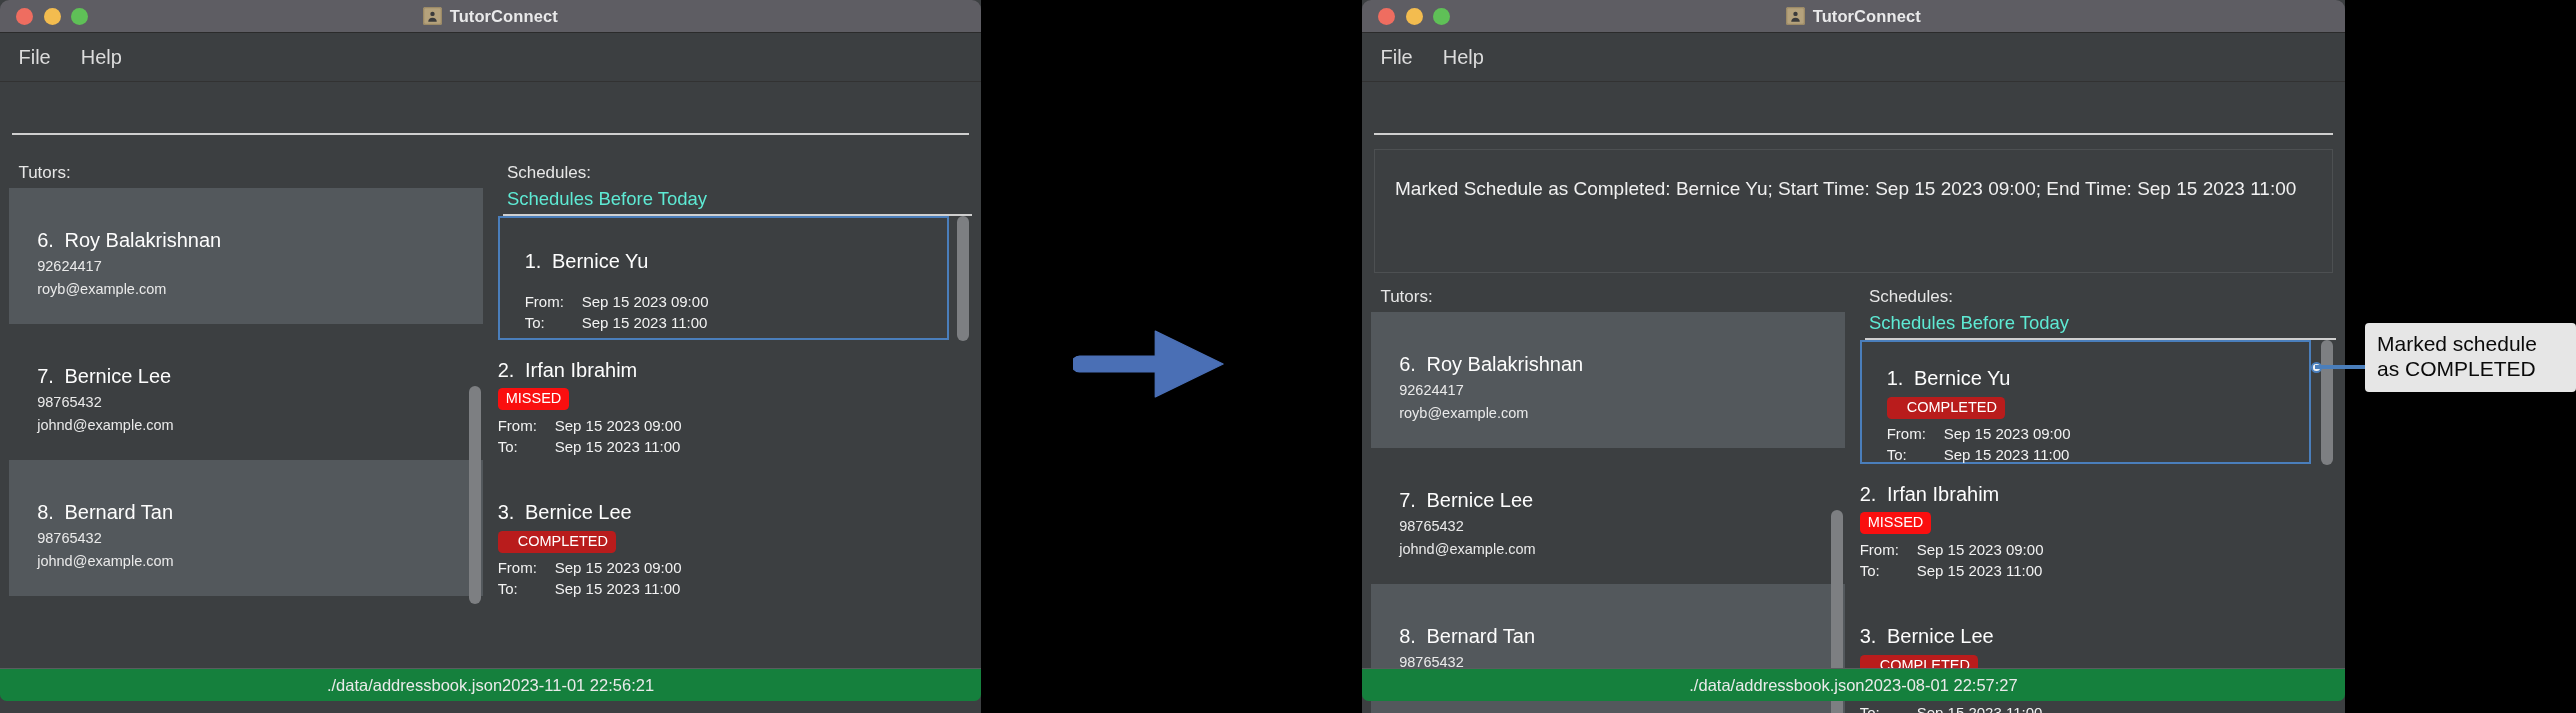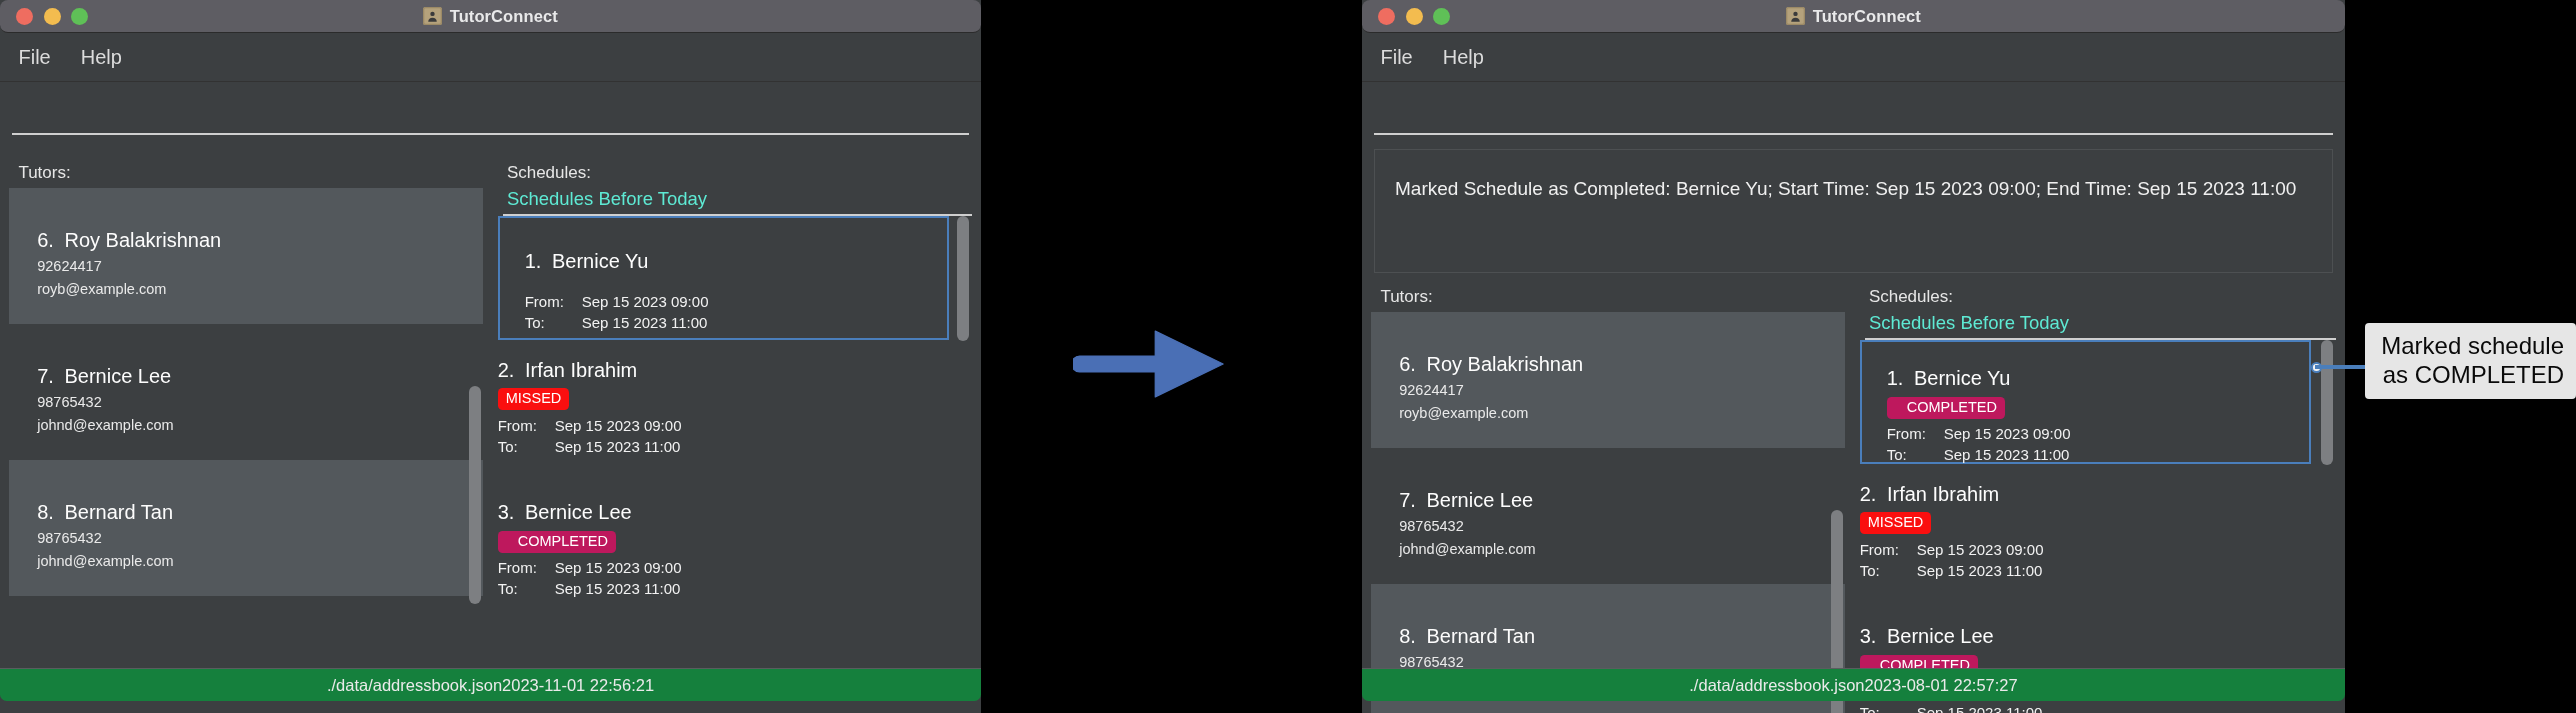--- a/index.html
+++ b/index.html
@@ -16,21 +16,20 @@
     overflow:hidden;
   }
   .win-left{left:0;width:981px;}
   .win-right{left:1362px;width:983px;}
 
   .titlebar{
     height:32px;background:#5e5d63;
     border-top-left-radius:9.2px;border-top-right-radius:9.2px;
     display:flex;align-items:center;position:relative;
     border-bottom:0.7px solid #2b2b2b;
-    border-radius:8px;
   }
   .traffic{display:flex;gap:10.6px;margin-left:16px;align-items:center;}
   .dot{width:17px;height:17px;border-radius:50%;}
   .dot.red{background:#ef6d60;}
   .dot.yellow{background:#f3bc4f;}
   .dot.green{background:#5fc057;}
   .title-center{
     position:absolute;left:0;right:0;top:0;bottom:0;
     display:flex;align-items:center;justify-content:center;gap:8px;
     pointer-events:none;
@@ -115,21 +114,21 @@
   }
   .sched-card .times{margin-top:20px;}
   .sched-card.has-badge .times{margin-top:6.6px;}
 
   .badge{
     display:inline-block;color:#fff;font-size:14.5px;
     padding:2px 8px 3.3px 8px;border-radius:4.6px;margin-top:6.6px;
     line-height:1.15;
   }
   .badge-missed{background:#fa0f0f;}
-  .badge-completed{background:#be185d;padding-left:20px;}
+  .badge-completed{background:#b91c1c;padding-left:20px;}
 
   .time-row{display:flex;color:#f2f2f2;font-size:15px;margin-top:4px;}
   .time-key{width:57px;flex:0 0 57px;}
 
   
   .sb-track{
     position:absolute;right:2.6px;width:12px;border-radius:6px;background:transparent;
   }
   .sb-thumb{
     position:absolute;width:12px;border-radius:6px;background:#7d7f82;
@@ -147,21 +146,21 @@
 
   
   .arrow{position:absolute;left:1073px;top:327px;}
 
   
   .callout{
     position:absolute;left:2365px;top:323px;width:211px;
     background:#e6e6e6;border-radius:4px;
     padding:9.2px 12px 10.6px 12px;box-sizing:border-box;
   }
-  .callout-text{color:#0a0a0a;font-size:24px;line-height:1.18;text-align:right;}
+  .callout-text{color:#0a0a0a;font-size:21px;line-height:1.18;}
   .callout-leader{
     position:absolute;left:2315px;top:365px;width:51px;height:4px;background:#4a7ebb;
   }
   .callout-dot{
     position:absolute;left:2311px;top:362px;width:10.6px;height:10.6px;border-radius:50%;
     background:#f2f2f2;border:2px solid #4a7ebb;box-sizing:border-box;
   }
 </style>
 </head>
 <body>

